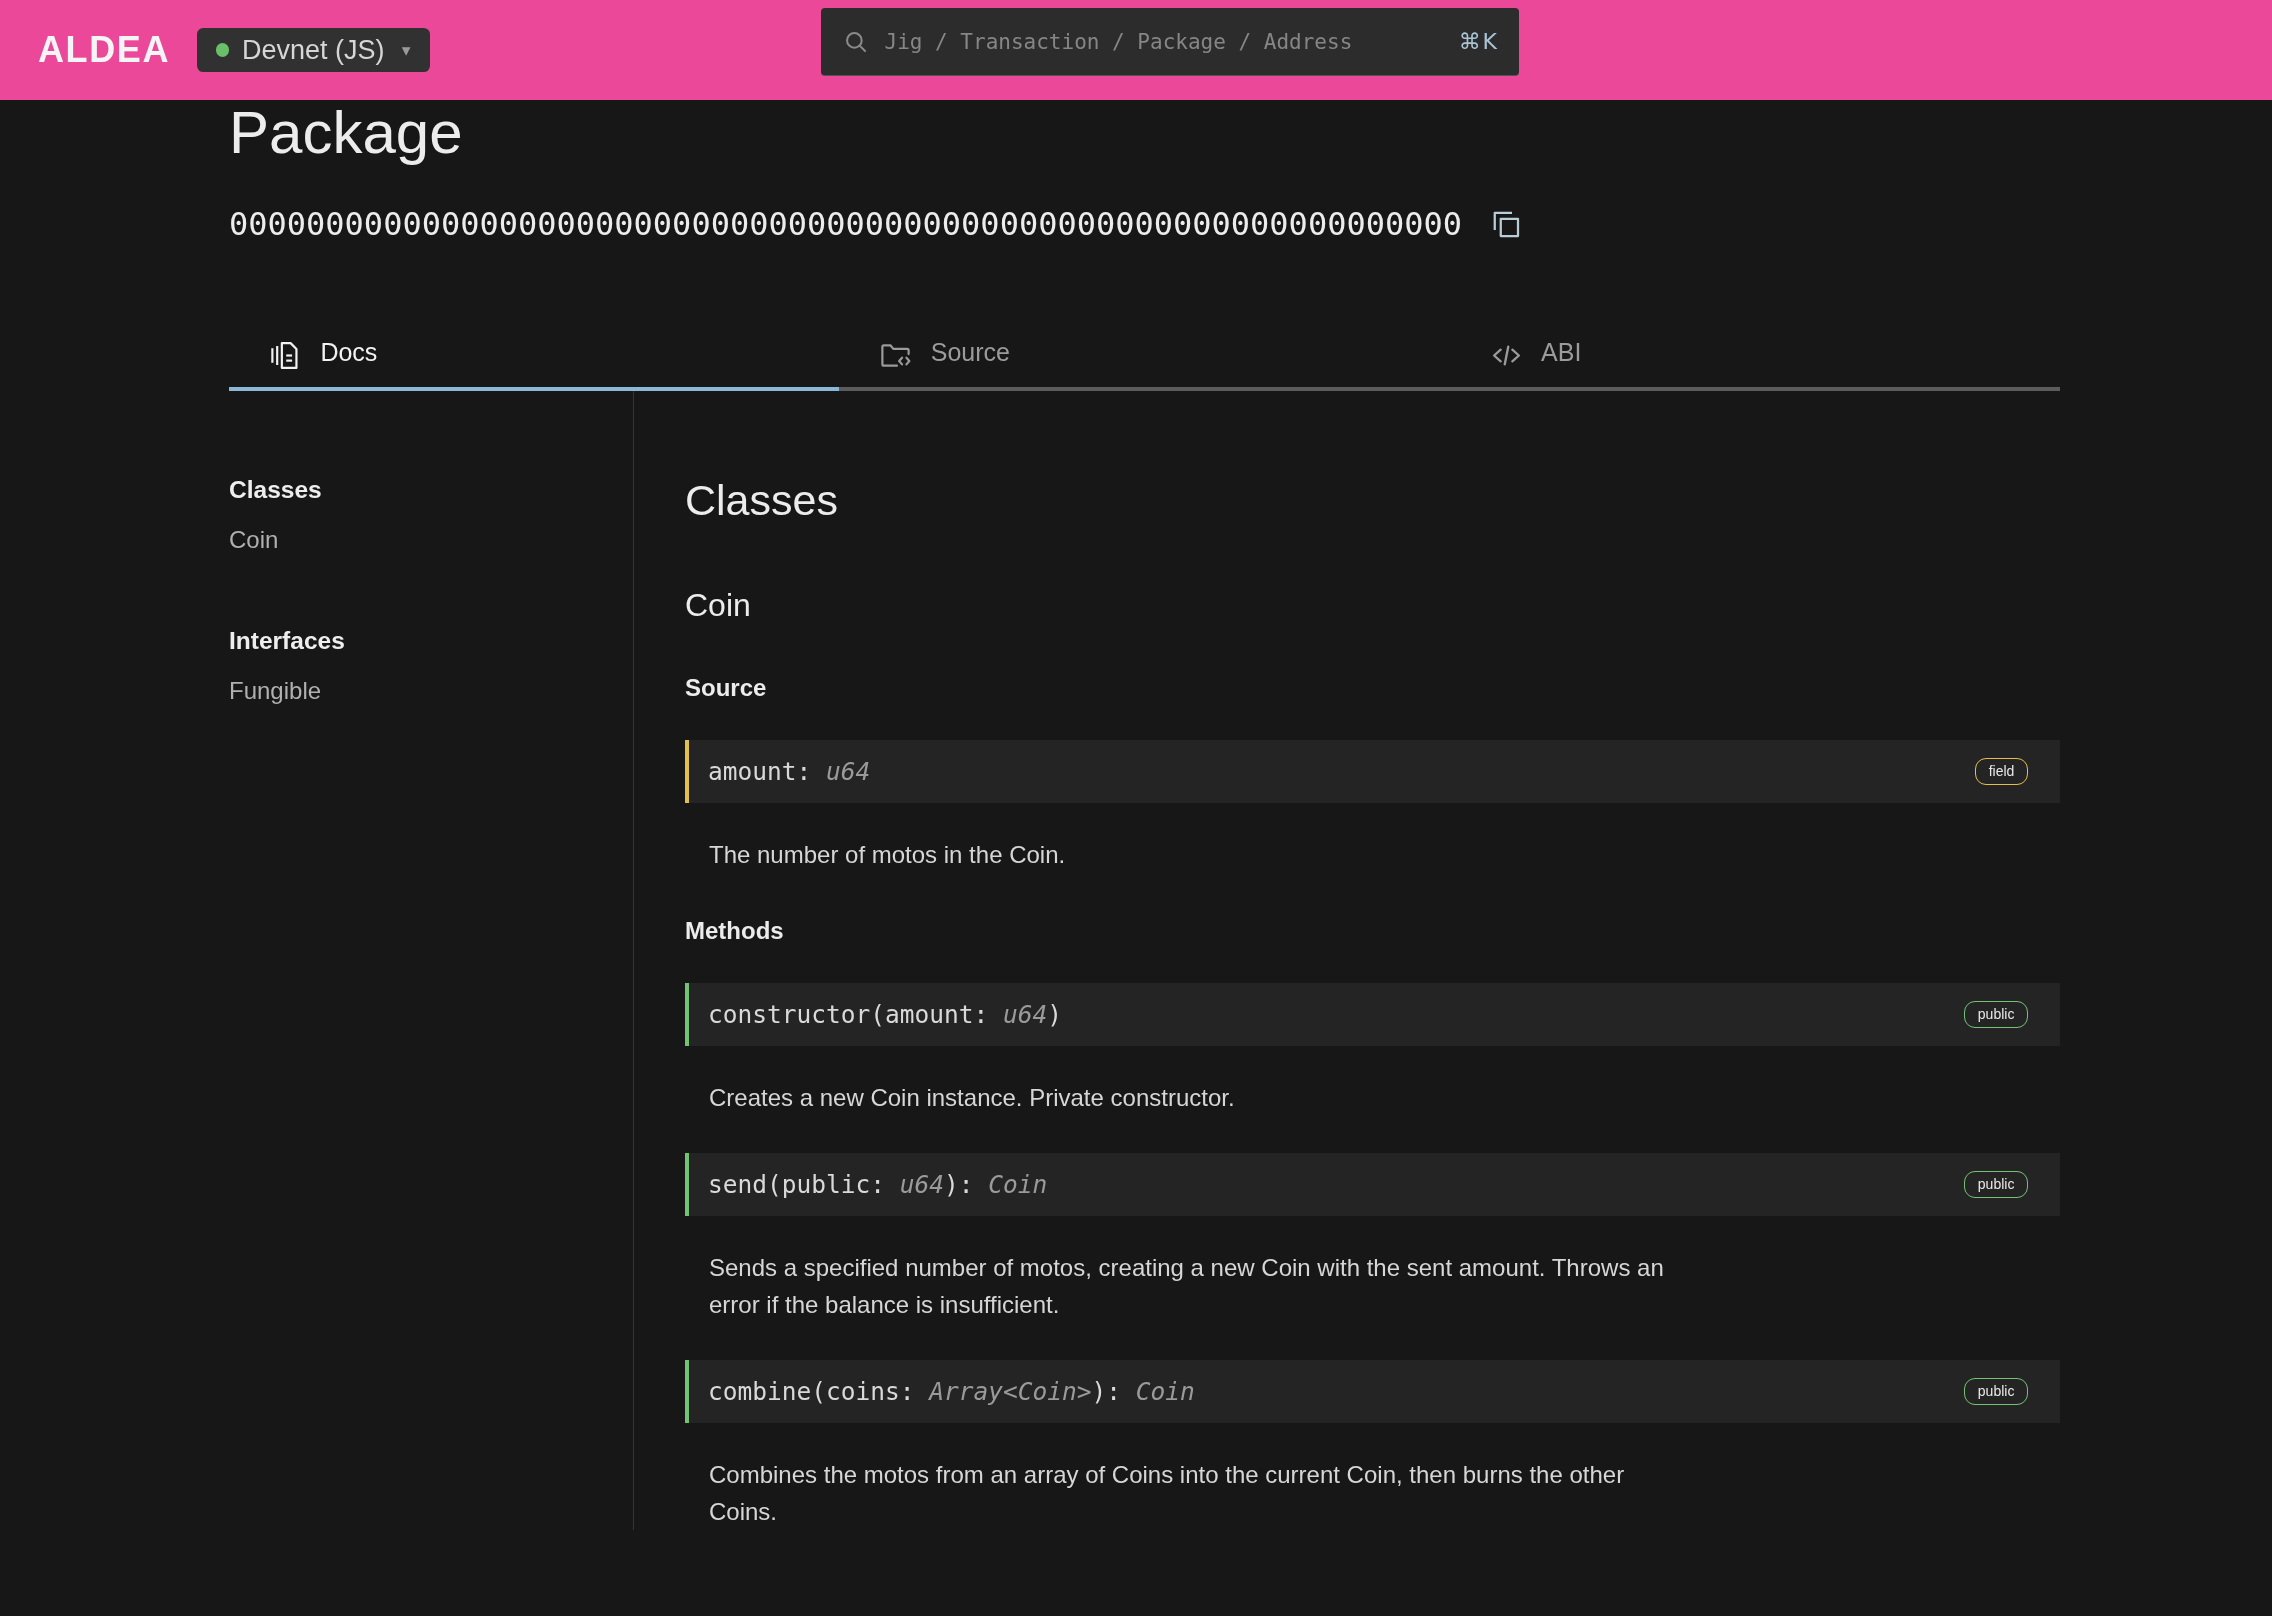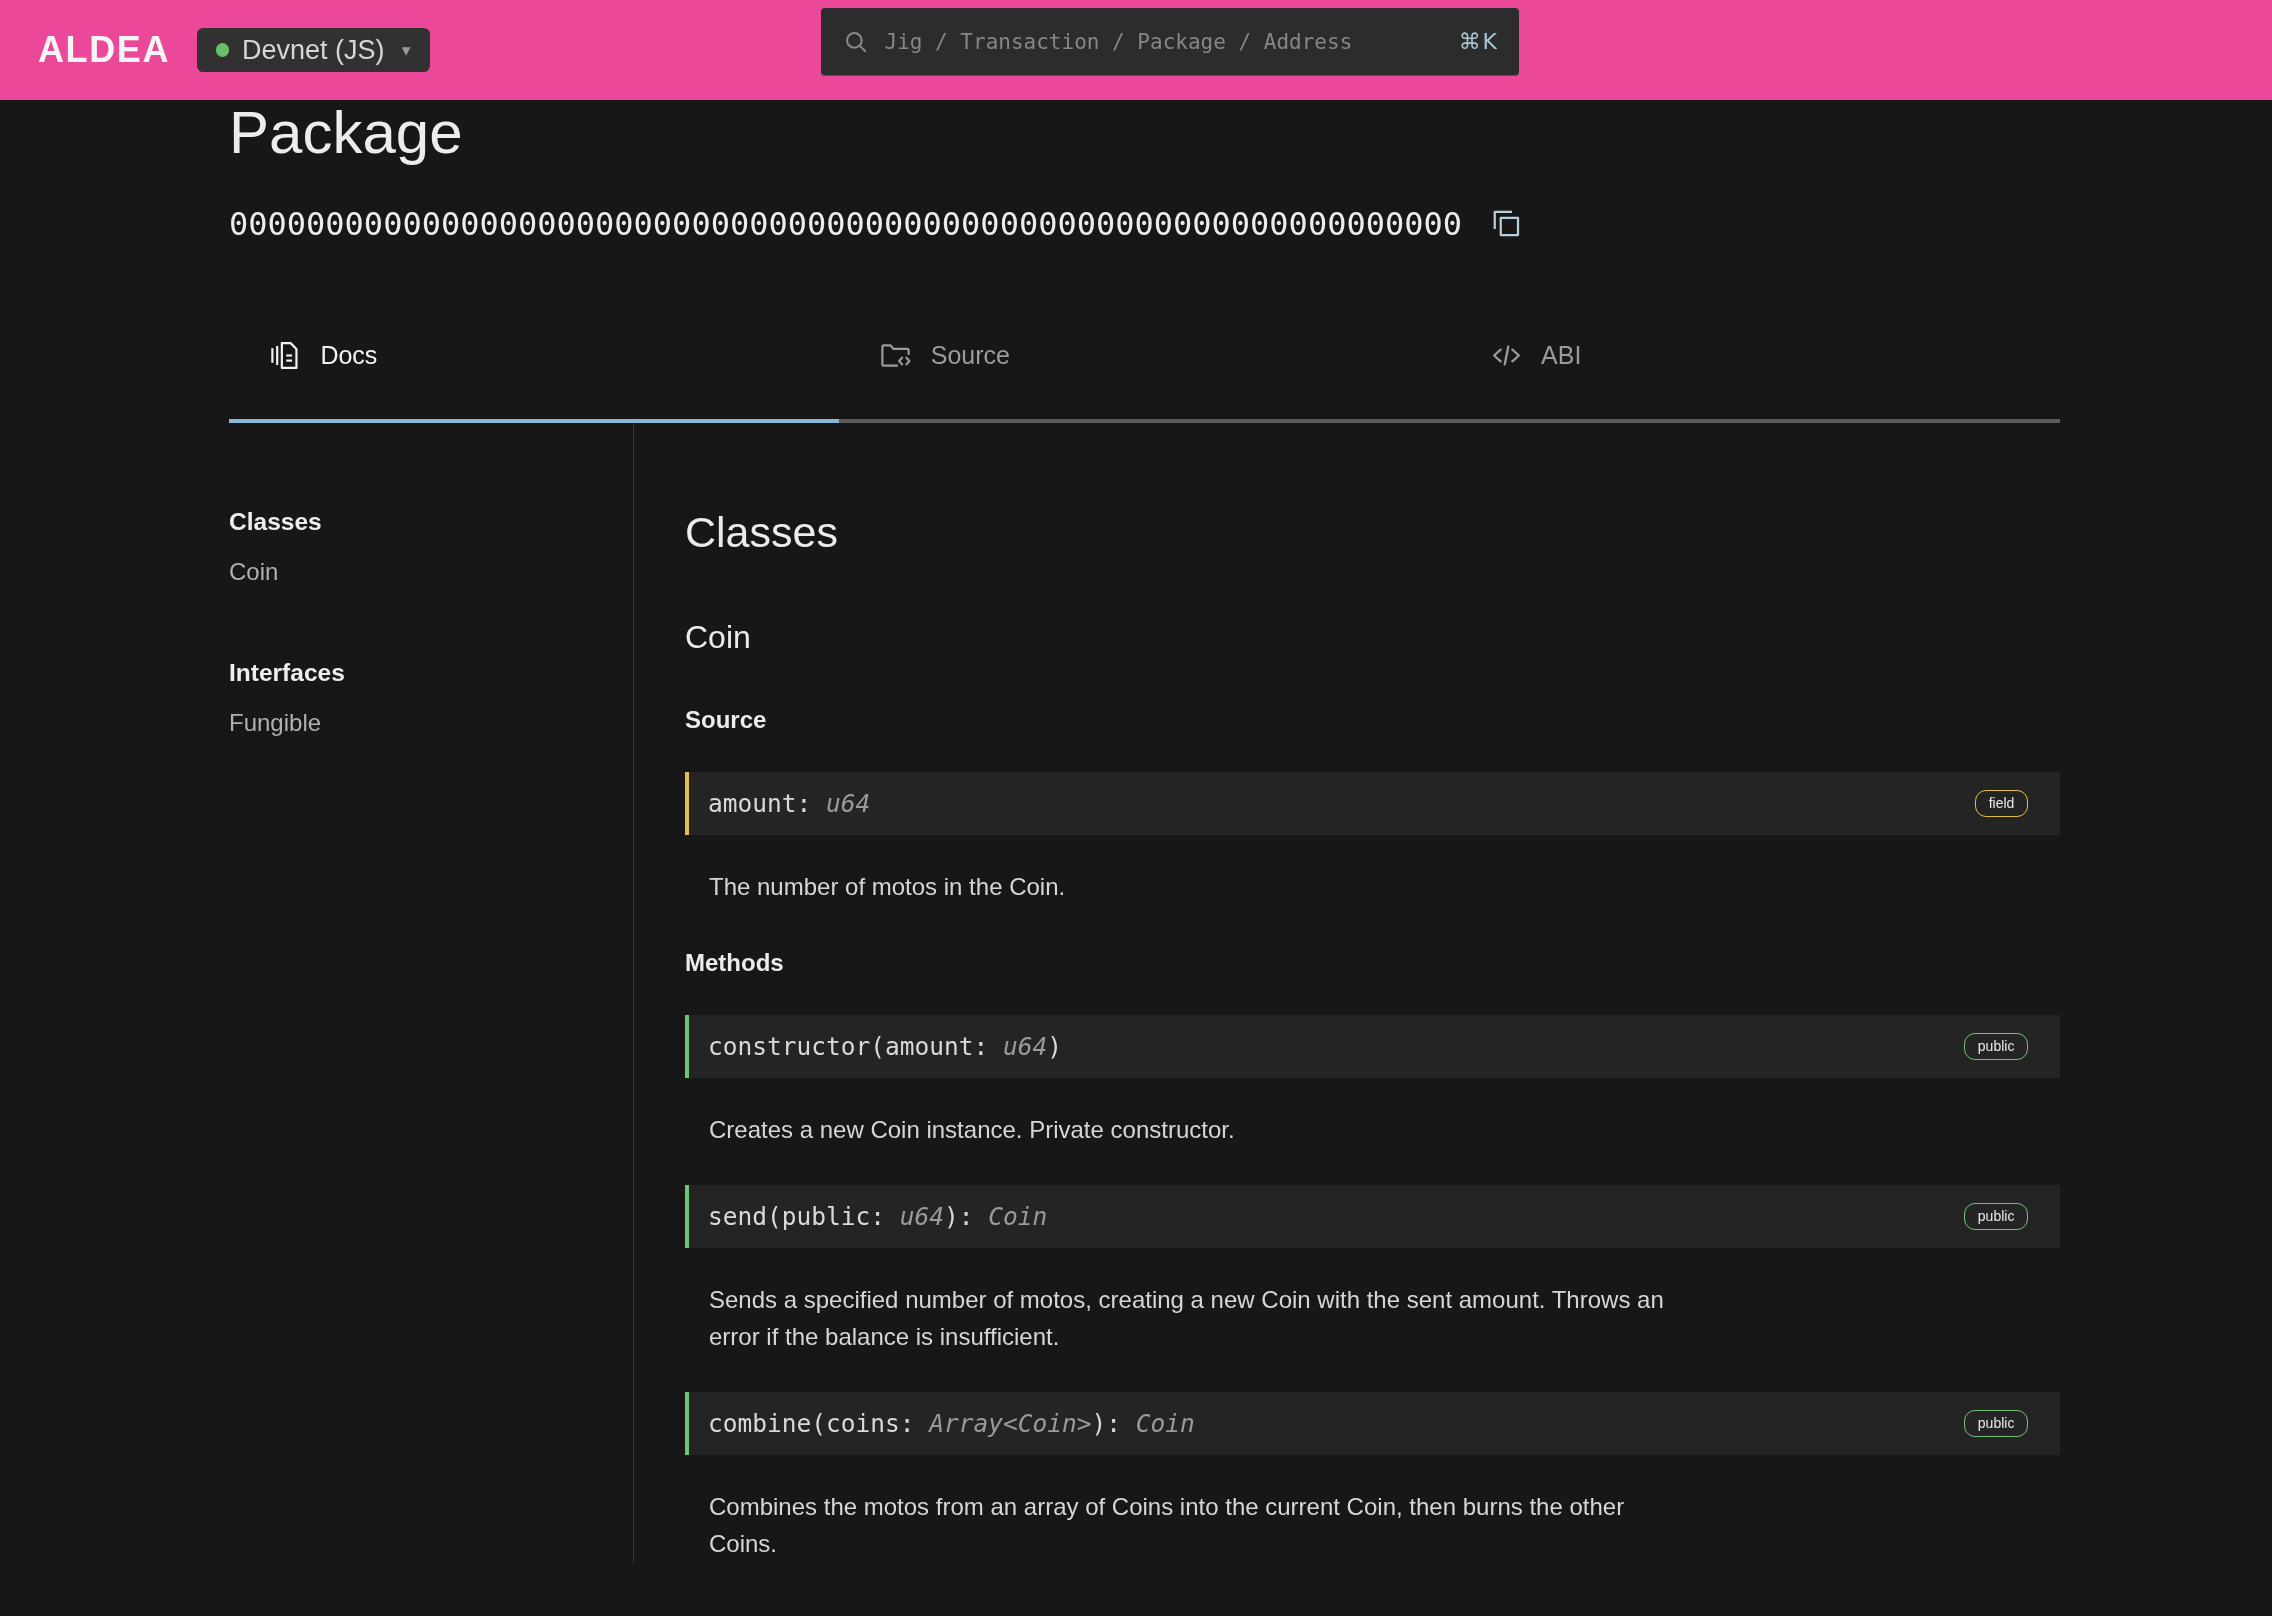--- a/index.html
+++ b/index.html
@@ -30,28 +30,28 @@
   }
   .search input {
     flex:1; background:transparent; border:none; outline:none;
     font-family:"DejaVu Sans Mono", monospace; font-size:21px; color:#cfcfcf;
   }
   .search input::placeholder { color:#868686; }
   .shortcut { font-family:"DejaVu Sans", sans-serif; font-size:22px; color:#a9c3d4; letter-spacing:1.6px; }
   
   .container { margin:0 213px 0 229px; }
   .page-title { font-size:60px; font-weight:300; color:#ececec; line-height:1.1; }
-  .hash-row { margin-top:39px; display:flex; align-items:flex-start; gap:26px; }
+  .hash-row { margin-top:39px; display:flex; align-items:center; gap:26px; }
   .hash { font-family:"DejaVu Sans Mono", monospace; font-size:32px; color:#ececec; white-space:nowrap; }
   .copy-btn { background:none; border:none; cursor:pointer; display:flex; padding:0; }
   
   .tabs { margin-top:95px; display:flex; }
   .tab {
-    flex:1; display:flex; align-items:center; gap:17.4px;
-    padding:0 0 46px 39px; border-bottom:4px solid #5c5c5c; cursor:pointer;
+    flex:1; display:flex; align-items:flex-start; gap:17.4px;
+    padding:0 0 14px 39px; border-bottom:4px solid #5c5c5c; cursor:pointer;
   }
   .tab .tab-label { font-size:25px; font-weight:500; color:#9b9b9b; }
   .tab.active { border-bottom-color:#8cb8d8; }
   .tab.active .tab-label { color:#f2f2f2; }
   
   .columns { display:flex; align-items:stretch; min-height:1075px; }
   .sidebar { width:405px; border-right:1.6px solid #353535; padding-top:85px; }
   .side-title { font-size:24.5px; font-weight:700; color:#eeeeee; }
   .side-title + .side-item { margin-top:22px; }
   .side-item { font-size:24px; color:#b0b0b0; cursor:pointer; }

